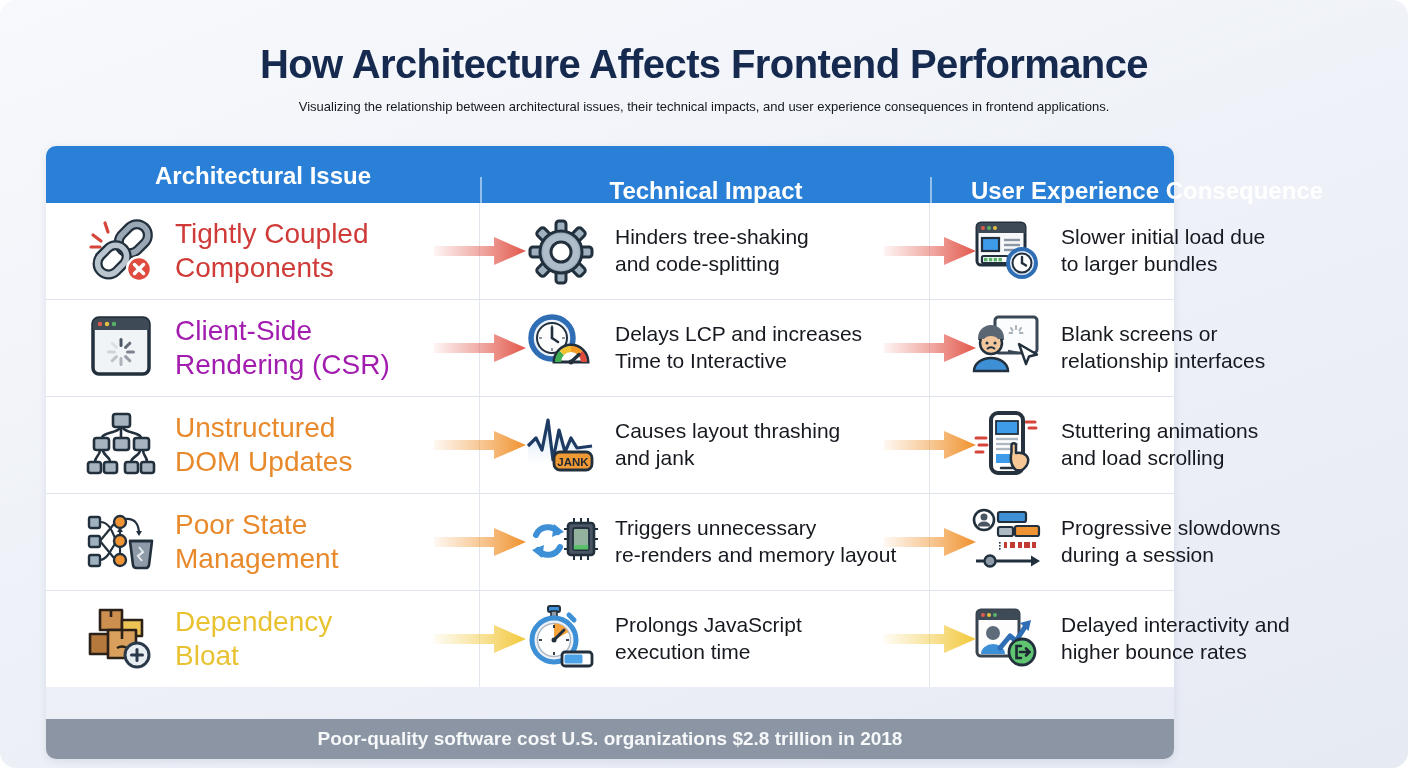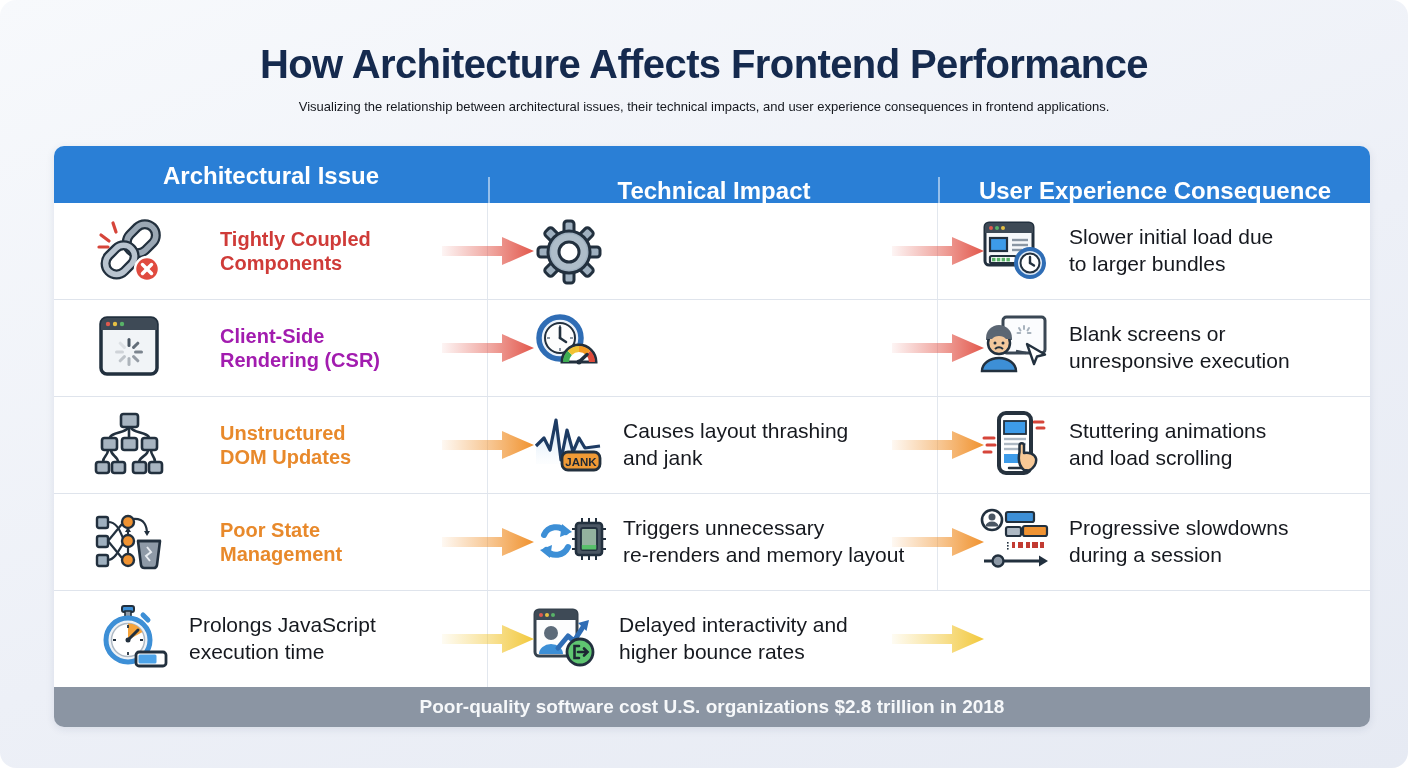--- a/index.html
+++ b/index.html
@@ -1,37 +1,37 @@
 <!DOCTYPE html>
 <html><head>
 <meta charset="utf-8">
 <style>
   html,body{margin:0;padding:0;background:#fff;font-family:"Liberation Sans",sans-serif;}
   .canvas{position:relative;width:1408px;height:768px;border-radius:16px;overflow:hidden;
           background:linear-gradient(160deg,#f7f9fc 0%,#edf0f7 55%,#e6eaf3 100%);}
   .page-title{text-align:center;padding-top:42px;font-size:40px;font-weight:bold;
               color:#152a4e;letter-spacing:-0.6px;line-height:1.1;}
   .page-subtitle{text-align:center;margin-top:13px;font-size:13px;color:#15181e;}
-  .table{position:absolute;left:54px;top:146px;width:1316px;border-radius:10px;
+  .table{position:absolute;left:46px;top:146px;width:1128px;border-radius:10px;
          box-shadow:0 2px 8px rgba(25,45,85,0.10);}
   .thead{display:grid;grid-template-columns:434px 450px 432px;height:57px;
          border-radius:10px 10px 0 0;background:#2a7fd6;}
   .th{display:flex;align-items:center;justify-content:center;color:#fff;
       font-size:24px;font-weight:bold;}
   .th + .th{border-left:2px solid rgba(255,255,255,0.5);margin-top:31px;}
   .row{position:relative;display:grid;grid-template-columns:434px 450px 432px;
        height:96px;background:#fff;}
   .row + .row{border-top:1px solid #dfe4ec;}
   .cell{display:flex;align-items:center;gap:17px;box-sizing:border-box;}
   .cell.issue,.cell.impact{border-right:1px solid #e2e7ee;}
   .cell.issue{padding-left:32px;}
   .cell.impact{padding-left:38px;}
   .cell.consequence{padding-left:34px;}
   .icon{width:80px;min-width:80px;display:flex;justify-content:flex-end;align-items:center;}
-  .issue-label{font-size:20px;font-weight:bold;line-height:1.22;white-space:pre-line;margin-left:37px;}
+  .issue-label{font-size:28px;font-weight:normal;line-height:1.22;white-space:pre-line;}
   .cell-text{font-size:21px;color:#16191f;line-height:1.28;white-space:pre-line;}
   .arrow{position:absolute;top:50%;transform:translate(-50%,-50%);height:34px;z-index:2;}
   .arrow-1{left:434px;}
   .arrow-2{left:884px;}
   .tfoot{height:40px;border-radius:0 0 10px 10px;background:#8b95a3;display:flex;
          align-items:center;justify-content:center;color:#f6f8fa;font-size:19px;font-weight:bold;}
 </style>
 </head>
 <body>
 
@@ -82,20 +82,22 @@
                   <rect x="32" y="7" width="10" height="14" rx="3" transform="rotate(180 37 38)"></rect>
                   <rect x="32" y="7" width="10" height="14" rx="3" transform="rotate(225 37 38)"></rect>
                   <rect x="32" y="7" width="10" height="14" rx="3" transform="rotate(270 37 38)"></rect>
                   <rect x="32" y="7" width="10" height="14" rx="3" transform="rotate(315 37 38)"></rect>
                 </g>
                 <circle cx="37" cy="38" r="21" fill="#9fb0bf" stroke="#22303e" stroke-width="3"></circle>
                 <circle cx="37" cy="38" r="18" fill="#aebdc9"></circle>
                 <circle cx="37" cy="38" r="10" fill="#fff" stroke="#22303e" stroke-width="3"></circle>
               </svg>
             </span>
+            <span class="cell-text">Hinders tree-shaking
+and code-splitting</span>
           </div>
           <div class="cell consequence">
             <span class="icon">
               <svg width="74" height="74" viewBox="0 0 74 74">
                 <rect x="7" y="9" width="48" height="42" rx="4" fill="#f6f8fa" stroke="#22303e" stroke-width="3"></rect>
                 <path d="M7 13 a4 4 0 0 1 4-4 h40 a4 4 0 0 1 4 4 v6 H7 Z" fill="#3e4a56"></path>
                 <circle cx="13" cy="14" r="2" fill="#e05a4e"></circle>
                 <circle cx="19" cy="14" r="2" fill="#58b368"></circle>
                 <circle cx="25" cy="14" r="2" fill="#e5c044"></circle>
                 <rect x="12" y="24" width="17" height="13" fill="#3d9be9" stroke="#22303e" stroke-width="2.2"></rect>
@@ -186,20 +188,22 @@
                 <g fill="none" stroke-width="6">
                   <path d="M34 51 A13 13 0 0 1 37.8 41.8" stroke="#3fae52"></path>
                   <path d="M37.8 41.8 A13 13 0 0 1 47 38" stroke="#f2c231"></path>
                   <path d="M47 38 A13 13 0 0 1 56.2 41.8" stroke="#f59a23"></path>
                   <path d="M56.2 41.8 A13 13 0 0 1 60 51" stroke="#df4b3c"></path>
                 </g>
                 <line x1="47" y1="51" x2="55" y2="43.5" stroke="#22303e" stroke-width="3.5" stroke-linecap="round"></line>
                 <circle cx="47" cy="51" r="2.5" fill="#22303e"></circle>
               </svg>
             </span>
+            <span class="cell-text">Delays LCP and increases
+Time to Interactive</span>
           </div>
           <div class="cell consequence">
             <span class="icon">
               <svg width="74" height="74" viewBox="0 0 74 74">
                 <rect x="25" y="6" width="42" height="36" rx="3.5" fill="#fbfcfe" stroke="#3a4754" stroke-width="3"></rect>
                 <g stroke="#a7b2bd" stroke-width="2" stroke-linecap="round">
                   <line x1="46" y1="15" x2="46" y2="18"></line>
                   <line x1="51" y1="17" x2="49.5" y2="19.5"></line>
                   <line x1="41" y1="17" x2="42.5" y2="19.5"></line>
                   <line x1="52.5" y1="22" x2="49.8" y2="22"></line>
@@ -210,21 +214,21 @@
                 <path d="M9 28 a12 9 0 0 1 24 0 h-5 a8 6 0 0 0 -14 0 Z" fill="#5b6673"></path>
                 <circle cx="17" cy="32" r="1.5" fill="#22303e"></circle>
                 <circle cx="25" cy="32" r="1.5" fill="#22303e"></circle>
                 <path d="M17 38 q4 -3.5 8 0" fill="none" stroke="#22303e" stroke-width="2"></path>
                 <path d="M4 60 a17 13 0 0 1 34 0 Z" fill="#3d8fd6" stroke="#22303e" stroke-width="2.5"></path>
                 <line x1="38" y1="40" x2="48" y2="42" stroke="#3a4754" stroke-width="2.5"></line>
                 <path d="M49 33 L56 53 L59 45.5 L67 43.5 Z" fill="#fff" stroke="#22303e" stroke-width="2.4" stroke-linejoin="round"></path>
               </svg>
             </span>
             <span class="cell-text">Blank screens or
-unresponsive execution</span>
+relationship interfaces</span>
           </div>
           <span class="arrow arrow-1"><svg width="96" height="34" viewBox="0 0 96 34">
               <defs>
                 <linearGradient id="grade2574b" x1="0" y1="0" x2="1" y2="0">
                   <stop offset="0" stop-color="#e2574b" stop-opacity="0.06"></stop>
                   <stop offset="0.55" stop-color="#e2574b" stop-opacity="0.55"></stop>
                   <stop offset="1" stop-color="#e2574b"></stop>
                 </linearGradient>
               </defs>
               <path d="M2 12 H62 V3 L94 17 L62 31 V22 H2 Z" fill="url(#grade2574b)"></path>
@@ -439,20 +443,42 @@
                 <linearGradient id="gradf0922e" x1="0" y1="0" x2="1" y2="0">
                   <stop offset="0" stop-color="#f0922e" stop-opacity="0.06"></stop>
                   <stop offset="0.55" stop-color="#f0922e" stop-opacity="0.55"></stop>
                   <stop offset="1" stop-color="#f0922e"></stop>
                 </linearGradient>
               </defs>
               <path d="M2 12 H62 V3 L94 17 L62 31 V22 H2 Z" fill="url(#gradf0922e)"></path>
             </svg></span>
         </div>
         <div class="row">
+          <div class="cell issue">
+            <span class="icon">
+              <svg width="74" height="74" viewBox="0 0 74 74">
+                <g stroke="#2b2118" stroke-width="2.6" stroke-linejoin="round">
+                  <rect x="16" y="8" width="22" height="20" fill="#cd8f4f"></rect>
+                  <line x1="27" y1="8" x2="27" y2="15"></line>
+                  <rect x="38" y="18" width="20" height="16" fill="#ecc455"></rect>
+                  <rect x="6" y="32" width="20" height="20" fill="#b5793c"></rect>
+                  <rect x="24" y="28" width="28" height="28" fill="#d8a05c"></rect>
+                  <line x1="38" y1="28" x2="38" y2="37"></line>
+                  <path d="M33 46 q5 -3 10 0" fill="none"></path>
+                </g>
+                <circle cx="53" cy="53" r="12" fill="#e8edf2" stroke="#2b3a4a" stroke-width="3"></circle>
+                <g stroke="#2b3a4a" stroke-width="3" stroke-linecap="round">
+                  <line x1="47.5" y1="53" x2="58.5" y2="53"></line>
+                  <line x1="53" y1="47.5" x2="53" y2="58.5"></line>
+                </g>
+              </svg>
+            </span>
+            <span class="issue-label" style="color:#e9c232">Dependency
+Bloat</span>
+          </div>
           <div class="cell impact">
             <span class="icon">
               <svg width="74" height="74" viewBox="0 0 74 74">
                 <rect x="24" y="4" width="12" height="6" rx="2" fill="#3d8fd6" stroke="#22303e" stroke-width="2"></rect>
                 <rect x="27" y="9" width="6" height="6" fill="#8e9aa7" stroke="#22303e" stroke-width="1.6"></rect>
                 <line x1="45" y1="13" x2="50" y2="18" stroke="#3d8fd6" stroke-width="5" stroke-linecap="round"></line>
                 <circle cx="30" cy="38" r="22" fill="#eef2f6" stroke="#3d8fd6" stroke-width="5"></circle>
                 <circle cx="30" cy="38" r="16.5" fill="#fff" stroke="#aeb9c4" stroke-width="1.5"></circle>
                 <path d="M30 38 L30 21.5 A16.5 16.5 0 0 1 44.5 30 Z" fill="#f5a33b"></path>
                 <g stroke="#22303e" stroke-width="1.8">
@@ -508,17 +534,17 @@
                 <linearGradient id="gradf2c83b" x1="0" y1="0" x2="1" y2="0">
                   <stop offset="0" stop-color="#f2c83b" stop-opacity="0.06"></stop>
                   <stop offset="0.55" stop-color="#f2c83b" stop-opacity="0.55"></stop>
                   <stop offset="1" stop-color="#f2c83b"></stop>
                 </linearGradient>
               </defs>
               <path d="M2 12 H62 V3 L94 17 L62 31 V22 H2 Z" fill="url(#gradf2c83b)"></path>
             </svg></span>
         </div>
       </div>
-    <div class="tfoot" style="background: rgb(139, 149, 163);">
+    <div class="tfoot" style="background: rgb(139, 149, 163); margin-top: 32px;">
       <span>Poor-quality software cost U.S. organizations $2.8 trillion in 2018</span>
     </div>
   </div>
 </div>
 
 </body></html>

